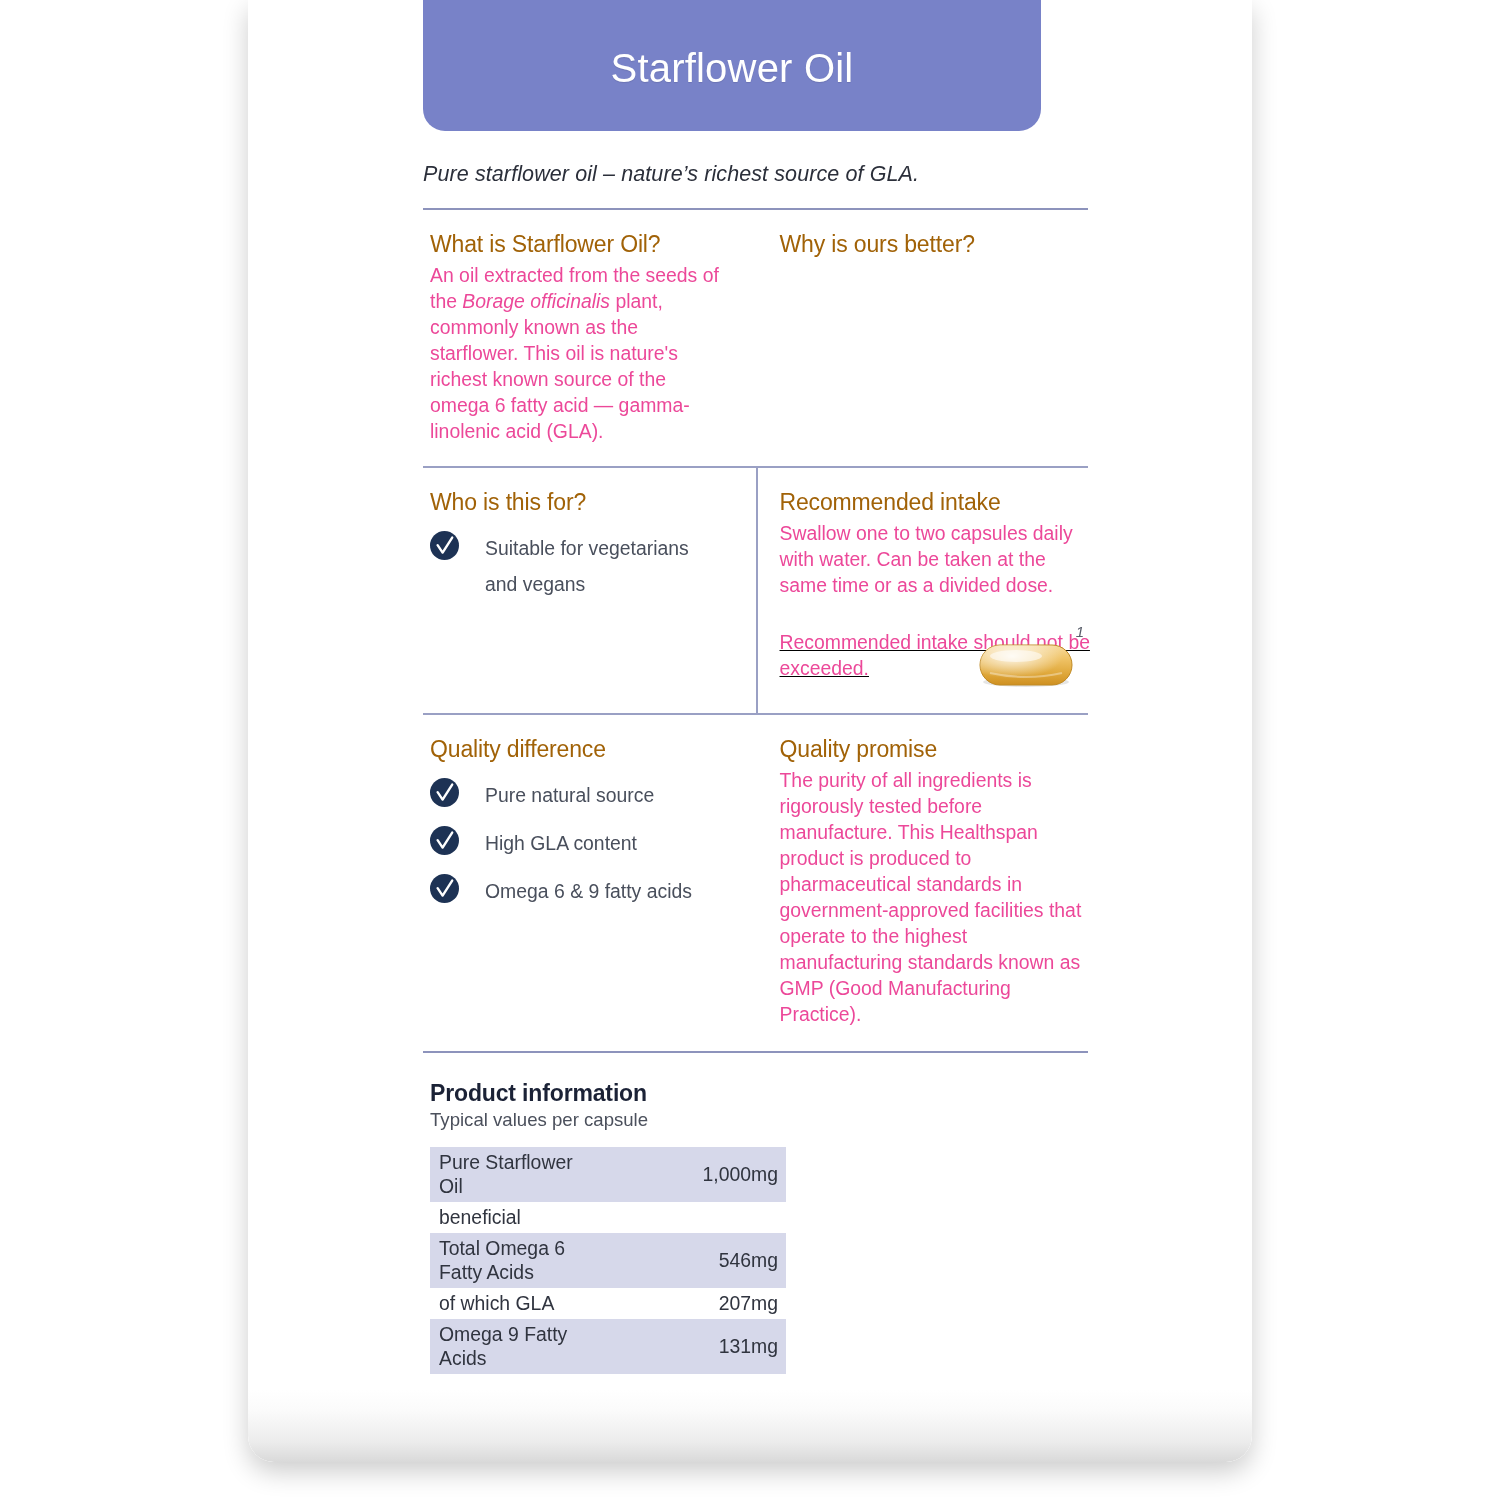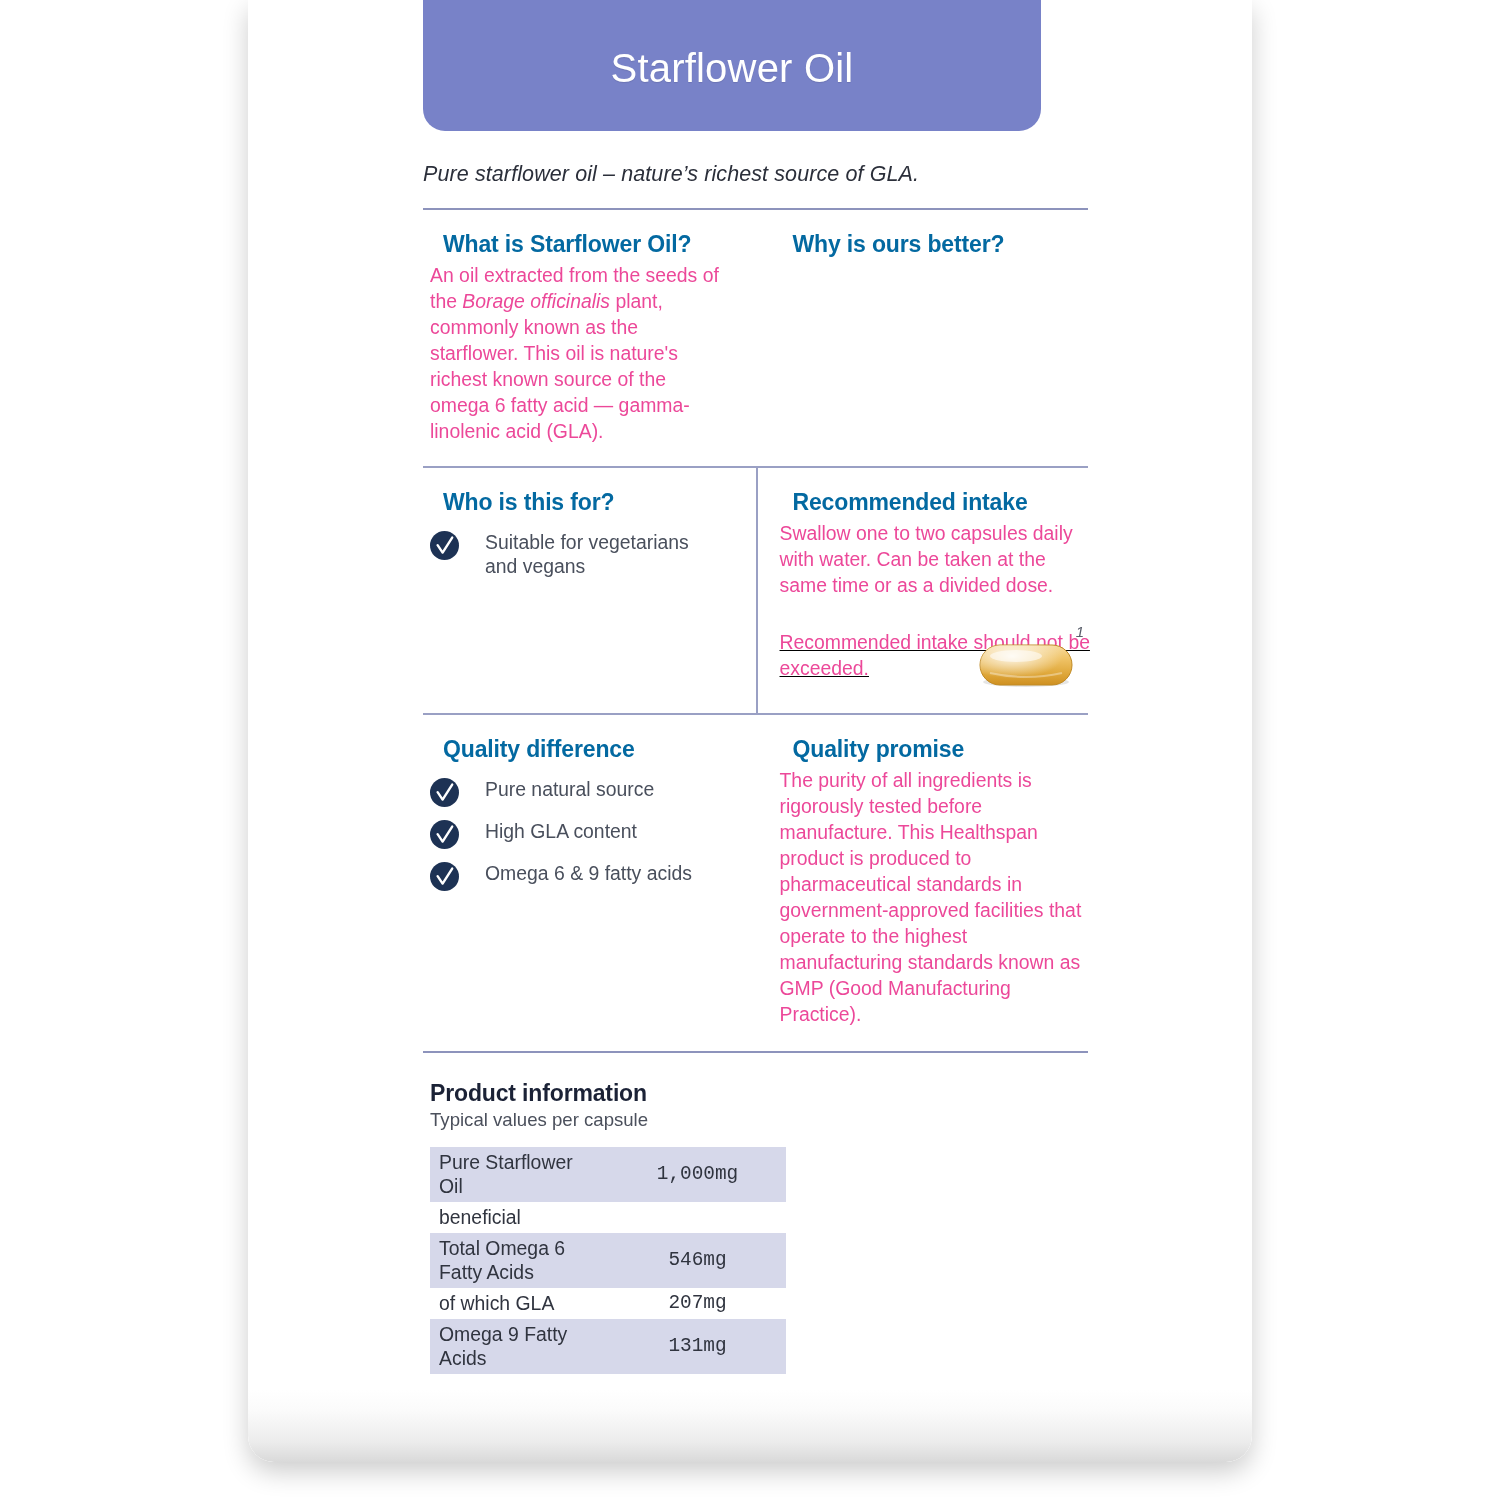--- a/index.html
+++ b/index.html
@@ -101,24 +101,24 @@
     position: relative;
   }
   .col {
     box-sizing: border-box;
     width: 50%;
   }
   .col-left  { padding: 21px 36px 0 7px; }
   .col-right { padding: 21px 4px 0 24px; }
 
   h2.sec {
-    margin: 0 0 4px 13px;
+    margin: 0 0 4px 0;
     font-size: 23px;
-    font-weight: 700;
-    color: #0369a1;
+    font-weight: 400;
+    color: #a16207;
     letter-spacing: -0.15px;
   }
   p.body {
     margin: 0;
     font-size: 19.4px;
     line-height: 26px;
     color: #ec4899;
   }
   p.body i { font-style: italic; }
 
@@ -146,21 +146,21 @@
   ul.checks li:last-child { margin-bottom: 0; }
   .check-badge {
     flex: 0 0 auto;
     width: 29px;
     height: 29px;
     margin-right: 26px;
     margin-top: 1px;
   }
   .check-label {
     font-size: 19.4px;
-    line-height: 24px;
+    line-height: 36px;
     color: #494f5c;
   }
 
   
   .intake-bottom {
     position: relative;
     margin-top: 31px;
     min-height: 62px;
     text-decoration: underline;
   }
@@ -207,22 +207,21 @@
     width: 356px;
     table-layout: fixed;
   }
   table.pi td {
     font-size: 19.4px;
     color: #30343f;
     padding: 3px 8px 4px 9px;
     line-height: 24px;
   }
   table.pi td.val {
-    text-align: center;
-    font-family: Liberation Mono, monospace;
+    text-align: right;
   }
   tr.shaded td { background: #d6d8ea; }
 </style>
 </head>
 <body>
 
 <div class="page">
   <div class="card">
 
     <div class="content">

